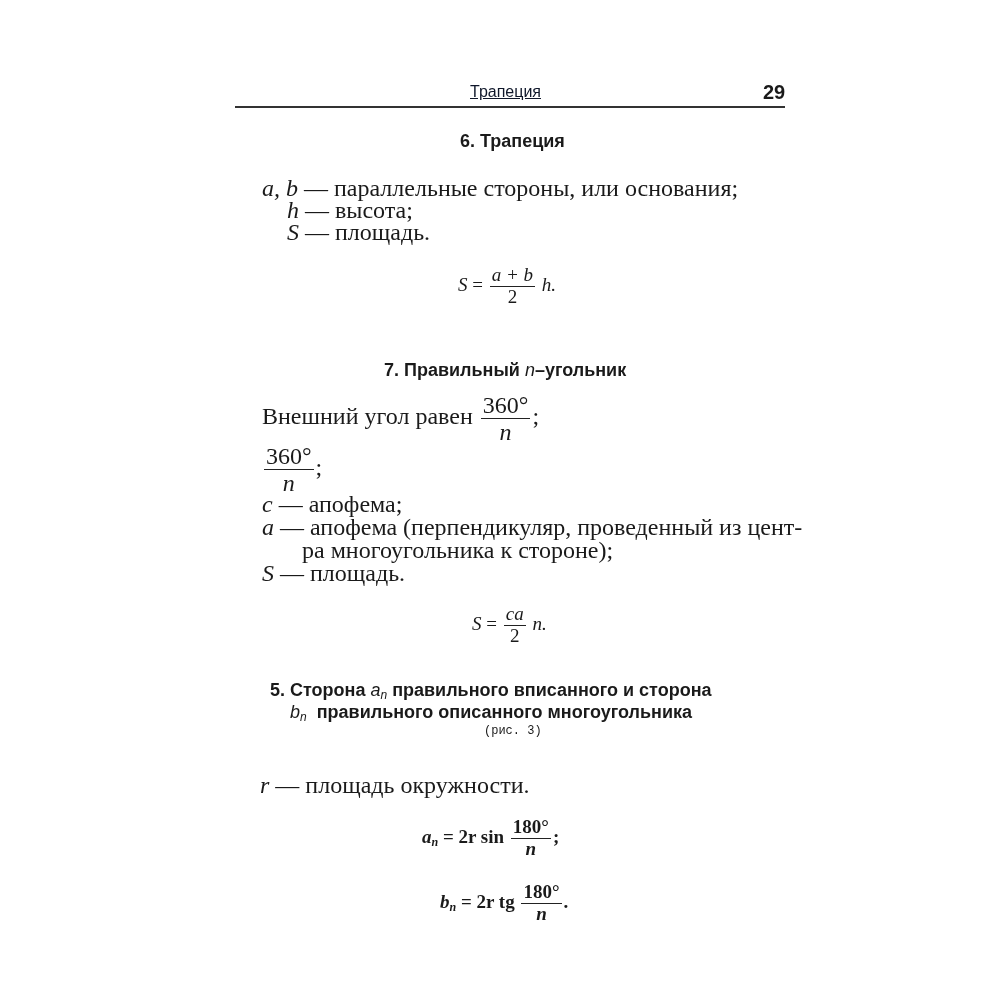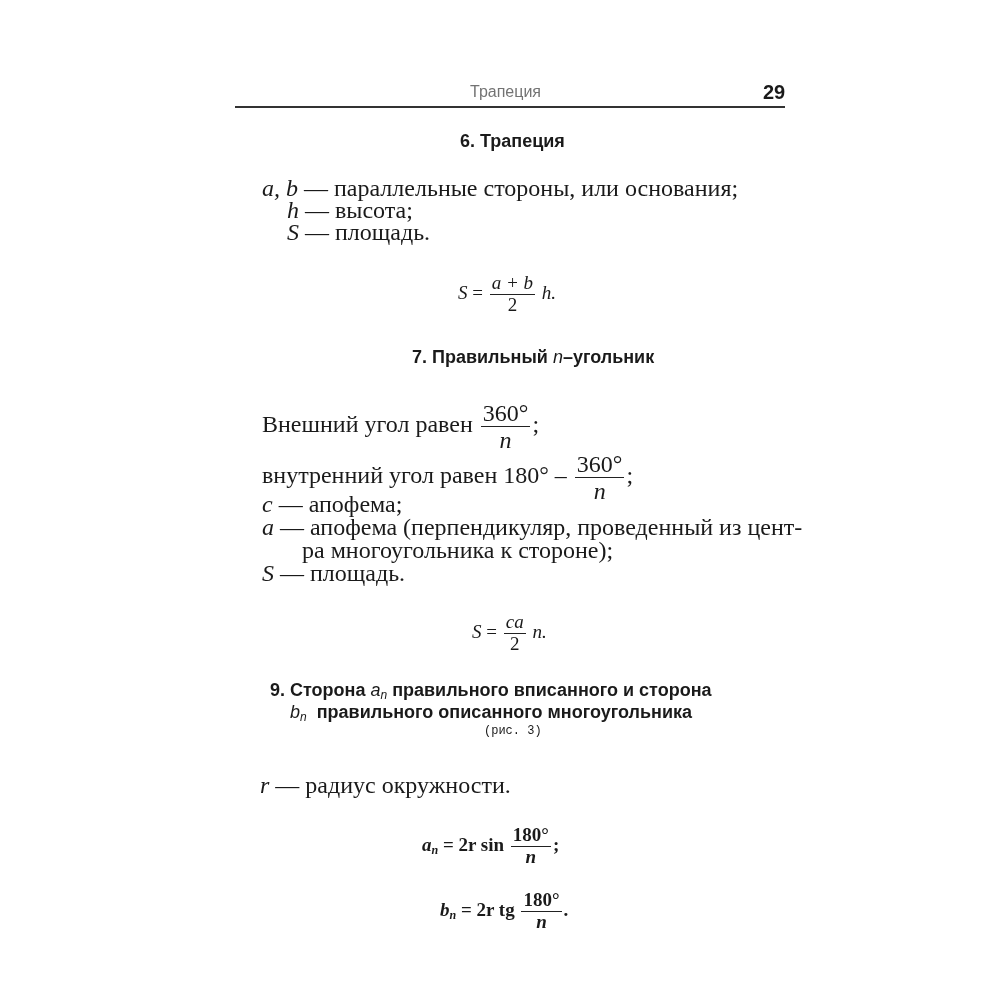--- a/index.html
+++ b/index.html
@@ -1,28 +1,28 @@
 <!DOCTYPE html>
 <html><head>
 <meta charset="utf-8">
 <style>
   html, body { margin: 0; padding: 0; background: #ffffff; }
   body { width: 1000px; height: 1000px; position: relative; overflow: hidden; color: #1a1a1a; }
   .sans { font-family: "Liberation Sans", "DejaVu Sans", sans-serif; }
   .abs { position: absolute; white-space: nowrap; }
 
-  .running-head { top: 83px; left: 470px; font-size: 16px; color: #737373; }
+  .running-head { top: 83px; left: 470px; font-size: 16px; color: #0f172a; text-decoration: underline; }
   .page-num { top: 81px; left: 763px; font-size: 20px; font-weight: bold; }
   .rule { position: absolute; left: 235px; top: 106px; width: 550px; height: 2px; background: #333; }
 
   .heading { font-family: "Liberation Sans", "DejaVu Sans", sans-serif; font-weight: bold; font-size: 18px; }
   .body-text { font-family: "Liberation Serif", "DejaVu Serif", serif; font-size: 24px; }
   .it { font-style: italic; }
 
-  .frac { display: inline-flex; flex-direction: column; align-items: center; vertical-align: middle; margin: 8px 2px; }
+  .frac { display: inline-flex; flex-direction: column; align-items: center; vertical-align: middle; margin: 0 2px; }
   .frac .num { border-bottom: 1.5px solid #222; padding: 0 2px; line-height: 1.1; }
   .frac .den { line-height: 1.1; }
   .formula { font-family: "Liberation Serif", "DejaVu Serif", serif; font-size: 19px; }
   .sub { font-size: 12px; vertical-align: -3px; font-style: italic; }
   .bold { font-weight: bold; }
 </style>
 </head>
 <body>
 
 <div class="abs sans running-head">Трапеция</div>
@@ -50,34 +50,33 @@
 <div class="abs formula" style="top:265px; left:458px;">
   <span class="it">S</span>
   <span>=</span>
   <span class="frac">
     <span class="num it">a + b</span>
     <span class="den">2</span>
   </span>
   <span class="it">h.</span>
 </div>
 
-<div class="abs heading" style="top:347px; left:384px;margin-left:28px;">
+<div class="abs heading" style="top:360px; left:384px;">
   <span>7. Правильный </span><span class="it" style="font-weight:normal;">n</span><span>–угольник</span>
 </div>
 
 <div class="abs body-text" style="top:392px; left:262px;">
   <span>Внешний угол равен</span>
   <span class="frac">
     <span class="num">360°</span>
     <span class="den it">n</span>
   </span><span>;</span>
 </div>
 
 <div class="abs body-text" style="top:443px; left:262px;">
-  <span>внутренний угол равен 180° –</span>
   <span class="frac">
     <span class="num">360°</span>
     <span class="den it">n</span>
   </span><span>;</span>
 </div>
 
 <div class="abs body-text" style="top:491px; left:262px;">
   <span class="it">c</span>
   <span>—</span>
   <span>апофема;</span>
@@ -100,31 +99,31 @@
   <span class="it">S</span>
   <span>=</span>
   <span class="frac">
     <span class="num it">ca</span>
     <span class="den">2</span>
   </span>
   <span class="it">n.</span>
 </div>
 
 <div class="abs heading" style="top:680px; left:270px;">
-  <span>9. Сторона </span><span class="it" style="font-weight:normal;">a</span><span class="sub" style="font-weight:normal;">n</span><span> правильного вписанного и сторона</span>
+  <span>5. Сторона </span><span class="it" style="font-weight:normal;">a</span><span class="sub" style="font-weight:normal;">n</span><span> правильного вписанного и сторона</span>
 </div>
 <div class="abs heading" style="top:702px; left:290px;">
   <span class="it" style="font-weight:normal;">b</span><span class="sub" style="font-weight:normal;">n</span><span style="white-space:pre;">  правильного описанного многоугольника</span>
 </div>
 <div class="abs sans" style="top:724px; left:484px; font-size:12px;font-family:Liberation Mono, monospace;">(рис. 3)</div>
 
 <div class="abs body-text" style="top:772px; left:260px;">
   <span class="it">r</span>
   <span>—</span>
-  <span>радиус окружности.</span>
+  <span>площадь окружности.</span>
 </div>
 
 <div class="abs formula bold" style="top:817px; left:422px;">
   <span class="it">a</span><span class="sub">n</span>
   <span>= 2r sin</span>
   <span class="frac">
     <span class="num">180°</span>
     <span class="den it">n</span>
   </span><span>;</span>
 </div>

